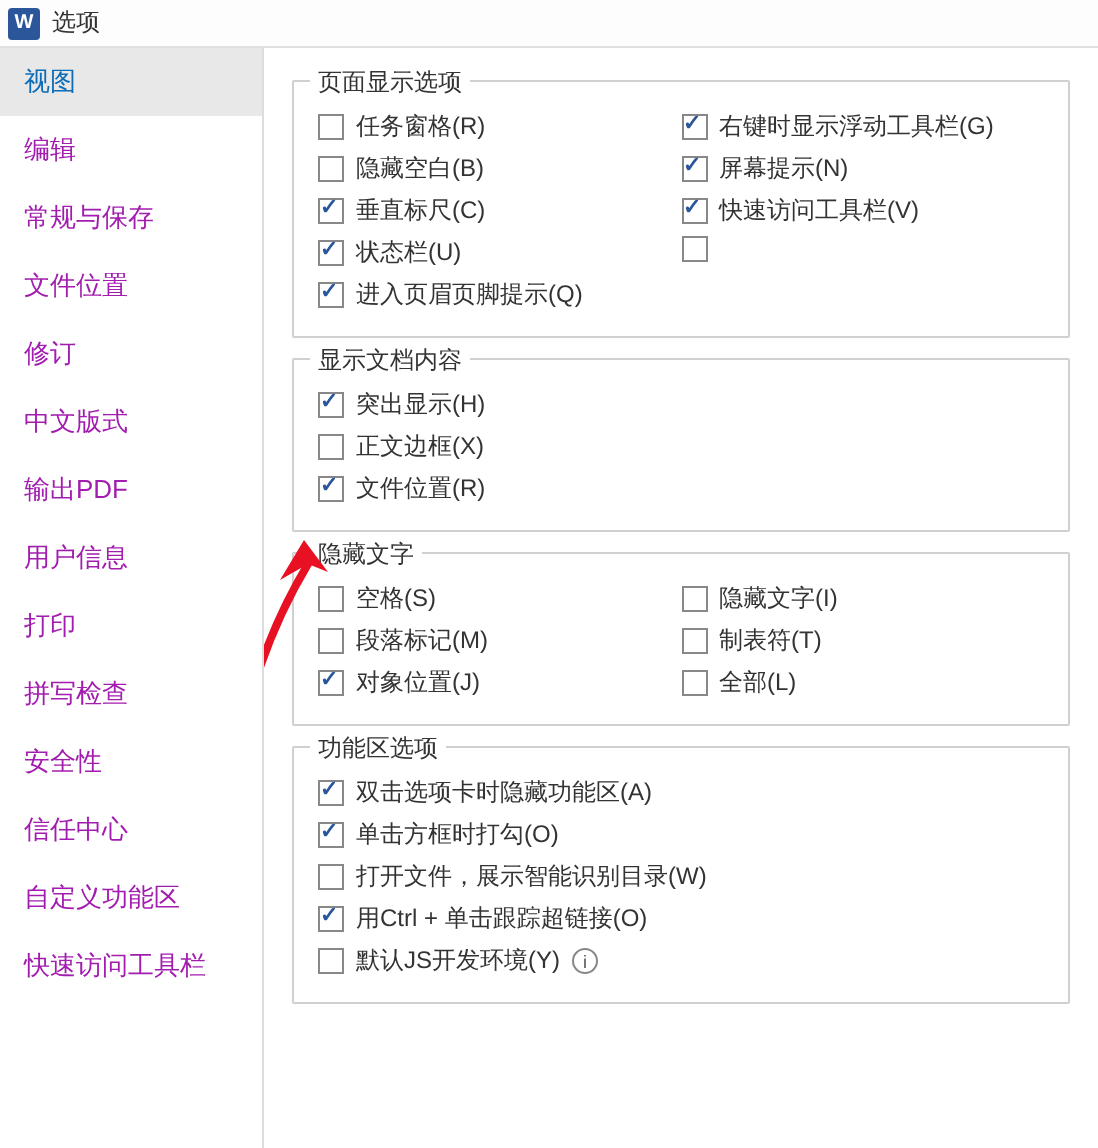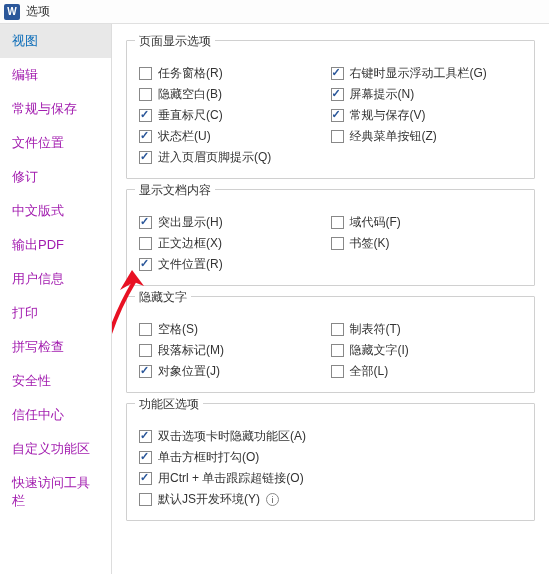--- a/index.html
+++ b/index.html
@@ -30,21 +30,21 @@
     align-items: center;
     justify-content: center;
     border-radius: 2px;
     margin-right: 6px;
   }
   .main {
     display: flex;
     height: calc(100% - 24px);
   }
   .sidebar {
-    width: 112px;
+    width: 132px;
     border-right: 1px solid #ddd;
     background: #fff;
   }
   .sidebar-item {
     padding: 8px 12px;
     font-size: 13px;
     color: #a21caf;
     cursor: pointer;
   }
   .sidebar-item.active {
@@ -54,21 +54,21 @@
   .content {
     flex: 1;
     padding: 10px 14px 10px 14px;
     position: relative;
     overflow: hidden;
   }
   .group {
     border: 1px solid #d0d0d0;
     border-radius: 1px;
     margin: 6px 0 10px 0;
-    padding: 20px 12px 8px 12px;
+    padding: 10px 12px 8px 12px;
     position: relative;
   }
   .group-title {
     position: absolute;
     top: -8px;
     left: 8px;
     background: #fff;
     padding: 0 4px;
     font-size: 12px;
     color: #333;
@@ -184,25 +184,24 @@
             <label class="chk">
               <input type="checkbox" checked="" style="">
               <span>右键时显示浮动工具栏(G)</span>
             </label>
             <label class="chk">
               <input type="checkbox" checked="" style="">
               <span>屏幕提示(N)</span>
             </label>
             <label class="chk">
               <input type="checkbox" checked="" style="">
-              <span>常规与保存(V)</span>
-            </label>
-            <label class="chk">
-              <input type="checkbox" style="">
-              <span>经典菜单按钮(Z)</span>
+              <span>快速访问工具栏(V)</span>
+            </label>
+            <label class="chk">
+              <input type="checkbox" style="">
             </label>
           </div>
       </div>
     </div>
 
     <div class="group">
       <span class="group-title">显示文档内容</span>
       <div class="row">
         <div class="col" id="g2l">
             <label class="chk">
@@ -211,30 +210,20 @@
             </label>
             <label class="chk">
               <input type="checkbox" style="">
               <span>正文边框(X)</span>
             </label>
             <label class="chk">
               <input type="checkbox" checked="" style="">
               <span>文件位置(R)</span>
             </label>
           </div>
-        <div class="col" id="g2r">
-            <label class="chk">
-              <input type="checkbox" style="">
-              <span>域代码(F)</span>
-            </label>
-            <label class="chk">
-              <input type="checkbox" style="">
-              <span>书签(K)</span>
-            </label>
-          </div>
       </div>
     </div>
 
     <div class="group">
       <span class="group-title">隐藏文字</span>
       <div class="row">
         <div class="col" id="g3l">
             <label class="chk">
               <input type="checkbox" style="">
               <span>空格(S)</span>
@@ -244,44 +233,48 @@
               <span>段落标记(M)</span>
             </label>
             <label class="chk">
               <input type="checkbox" checked="" style="">
               <span>对象位置(J)</span>
             </label>
           </div>
         <div class="col" id="g3r">
             <label class="chk">
               <input type="checkbox" style="">
+              <span>隐藏文字(I)</span>
+            </label>
+            <label class="chk">
+              <input type="checkbox" style="">
               <span>制表符(T)</span>
-            </label>
-            <label class="chk">
-              <input type="checkbox" style="">
-              <span>隐藏文字(I)</span>
             </label>
             <label class="chk">
               <input type="checkbox" style="">
               <span>全部(L)</span>
             </label>
           </div>
       </div>
     </div>
 
     <div class="group">
       <span class="group-title">功能区选项</span>
       <div id="g4">
           <label class="chk">
             <input type="checkbox" checked="" style="">
             <span>双击选项卡时隐藏功能区(A)</span>
           </label>
           <label class="chk">
             <input type="checkbox" checked="" style="">
             <span>单击方框时打勾(O)</span>
+          </label>
+          <label class="chk">
+            <input type="checkbox" style="">
+            <span>打开文件，展示智能识别目录(W)</span>
           </label>
           <label class="chk">
             <input type="checkbox" checked="" style="">
             <span>用Ctrl + 单击跟踪超链接(O)</span>
           </label>
           <label class="chk">
             <input type="checkbox" style="">
             <span>默认JS开发环境(Y)</span>
             <span class="info-icon">i</span>
           </label>

